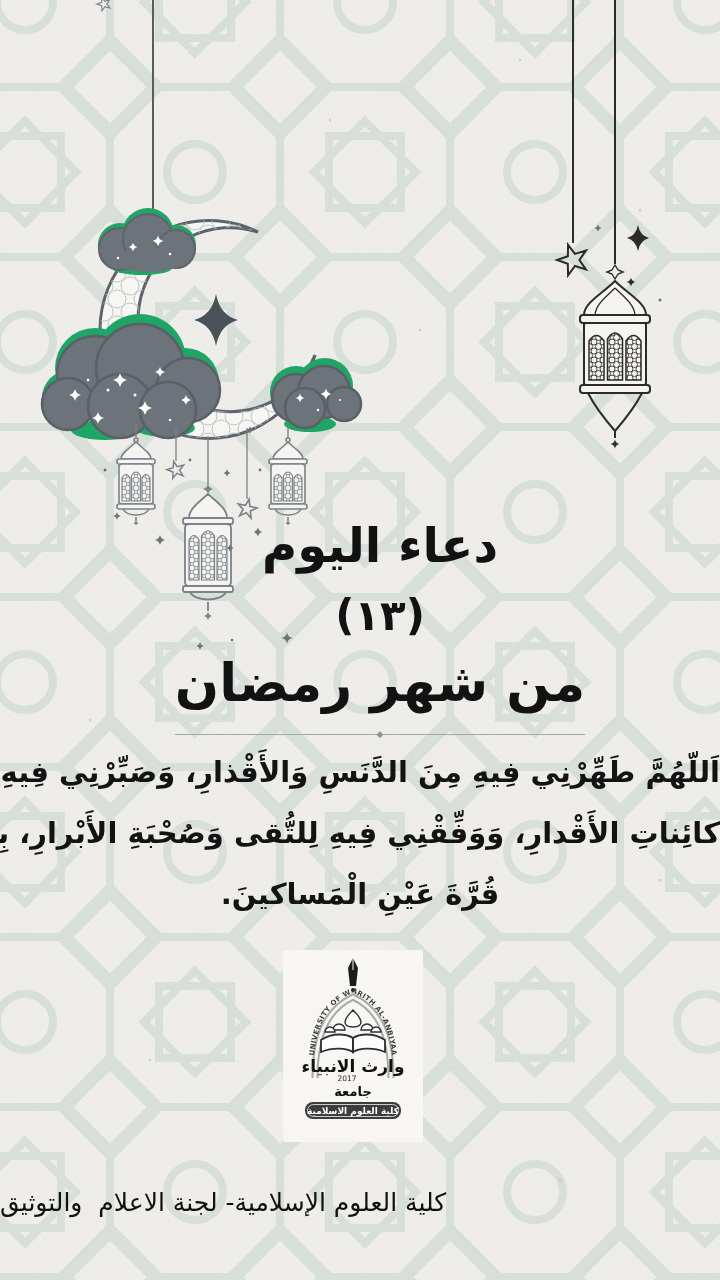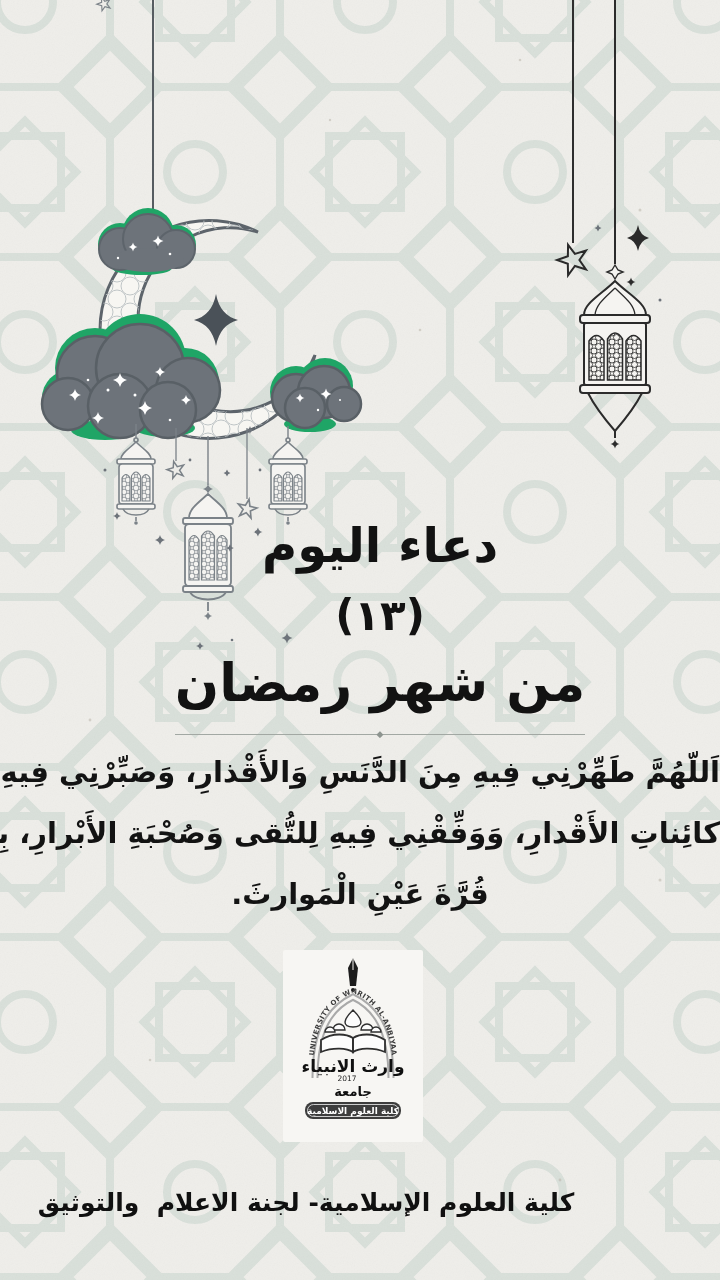--- a/index.html
+++ b/index.html
@@ -32,22 +32,22 @@
   .dua-block{
     top:742px;left:0;width:720px;text-align:center;direction:rtl;
     color:#131313;font-weight:bold;font-size:29px;line-height:61px;
   }
   .dua-line{white-space:nowrap;}
   .logo-card{
     left:283px;top:950px;width:140px;height:192px;
     background:#f7f6f3;border-radius:2px;
   }
   .footer-credit{
-    top:1186px;left:0;width:612px;text-align:center;direction:rtl;
-    color:#101010;font-weight:bold;font-size:25px;line-height:34px;
+    top:1186px;left:0;width:612px;text-align:left;direction:rtl;
+    color:#101010;font-weight:normal;font-size:25px;line-height:34px;
     white-space:pre-wrap;
   }
 </style>
 </head>
 <body>
 
 <svg class="layer bg-svg" width="720" height="1280" aria-hidden="true">
   <defs>
     <pattern id="geo" width="340" height="340" patternUnits="userSpaceOnUse" patternTransform="translate(110,87)">
       <g stroke="#d9e0da" stroke-width="8" fill="none">
@@ -318,21 +318,21 @@
   <div class="title-line3">من شهر رمضان</div>
   <div class="title-divider">
     <div class="rule"></div>
     <div class="gem">◆</div>
   </div>
 </div>
 
 <div class="layer dua-block">
   <div class="dua-line">اَللّهُمَّ طَهِّرْنِي فِيهِ مِنَ الدَّنَسِ وَالأَقْذارِ، وَصَبِّرْنِي فِيهِ عَلى</div>
   <div class="dua-line">كائِناتِ الأَقْدارِ، وَوَفِّقْنِي فِيهِ لِلتُّقى وَصُحْبَةِ الأَبْرارِ، بِعَوْنِكَ يا</div>
-  <div class="dua-line">قُرَّةَ عَيْنِ الْمَوارثَ.</div>
+  <div class="dua-line">قُرَّةَ عَيْنِ الْمَساكينَ.</div>
 </div>
 
 <div class="layer logo-card">
   <svg width="140" height="192" viewBox="0 0 140 192" aria-hidden="true">
     <defs>
       <path id="archTextPath" d="M30,126 C30,72 48,52 70,43 C92,52 110,72 110,126" fill="none"></path>
     </defs>
 
     <g>
       <path d="M70,8 L75,18 L73,36 L67,36 L65,18 Z" fill="#1c1c1c"></path>

